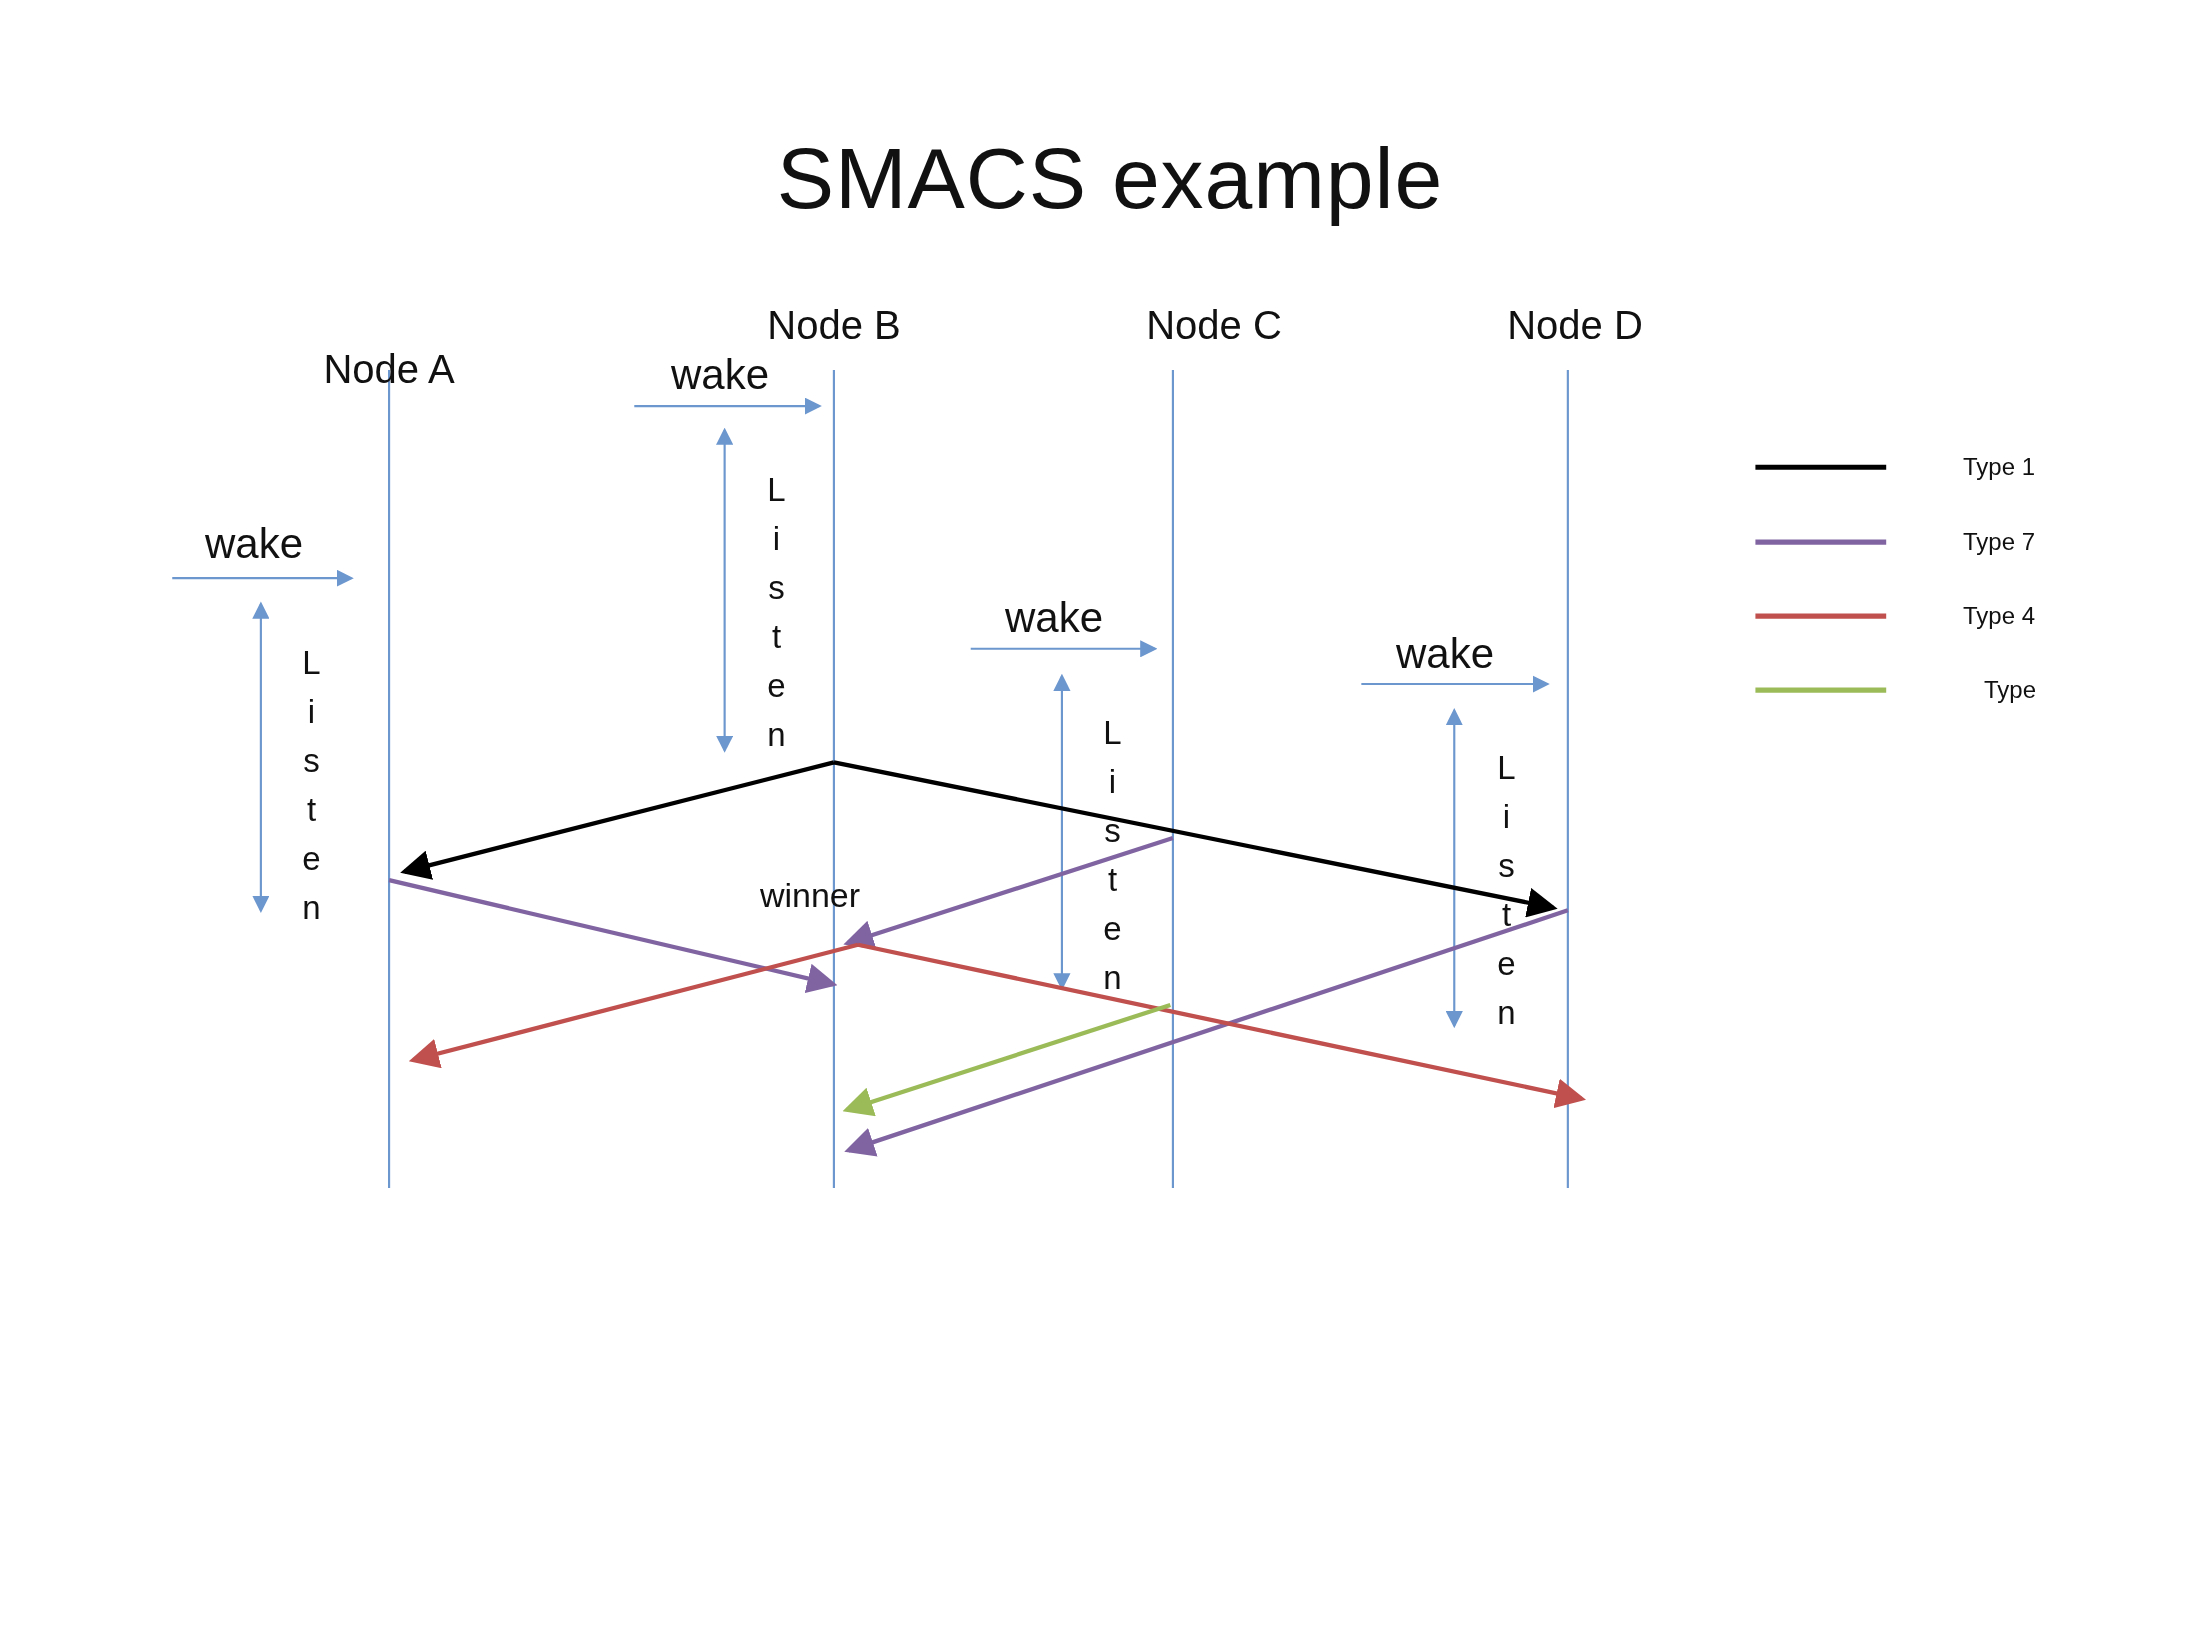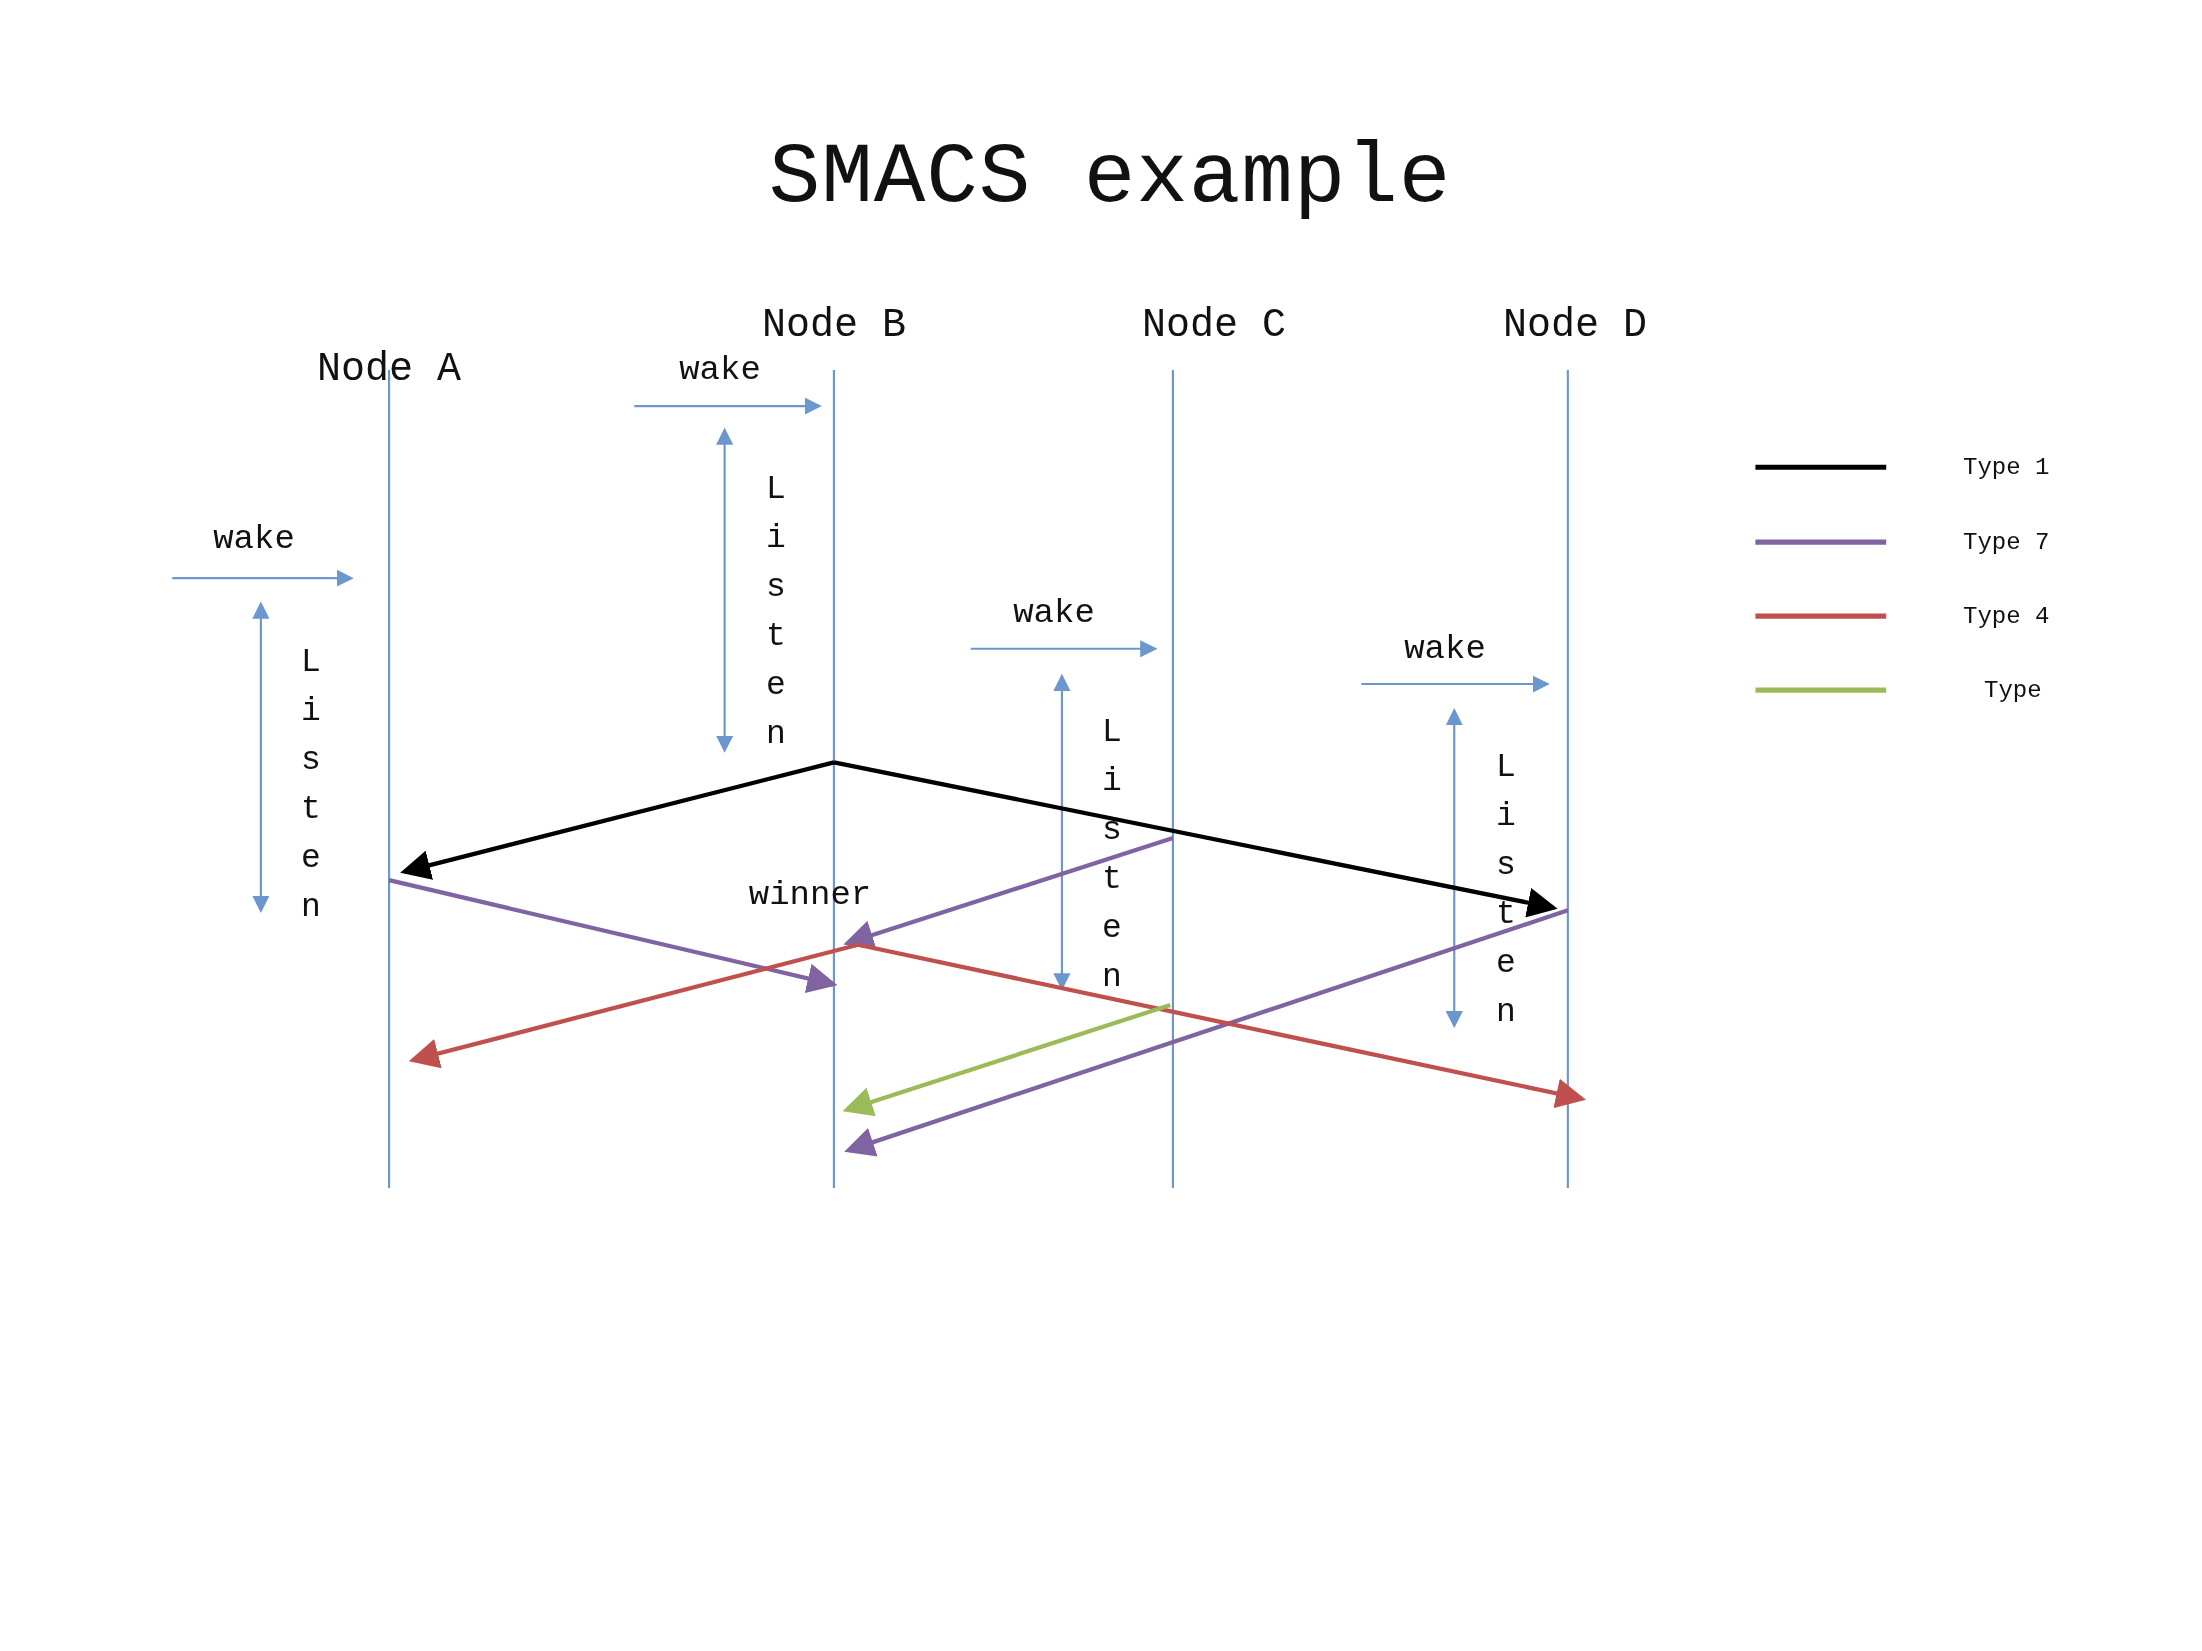--- a/index.html
+++ b/index.html
@@ -1,32 +1,32 @@
 <!DOCTYPE html>
 <html style="font-size:13.8px"><head>
 <meta charset="utf-8">
 <style>
   html,body{margin:0;padding:0;background:#fff;}
   .stage{
     position:relative;
     width:2203px;height:1188px;
     background:#fff;
-    font-family:Liberation Mono, monospace;
+    font-family:Liberation Sans, sans-serif;
     overflow:hidden;
   }
   svg.layer{position:absolute;left:0;top:0;width:2203px;height:1652px;}
   .lbl{position:absolute;color:#111;white-space:nowrap;}
   .title{
     font-size:86px;
     letter-spacing:0.9px;
     transform:translateX(-50%);
     color:#111;
   }
   .node-label{font-size:40px;transform:translateX(-50%);}
-  .wake-label{font-size:34px;transform:translateX(-50%);}
+  .wake-label{font-size:42px;transform:translateX(-50%);}
   .winner-label{font-size:34px;transform:translateX(-50%);}
   .legend-label{font-size:24px;transform:translateY(-50%);}
   .vtext{
     position:absolute;
     writing-mode:vertical-lr;
     text-orientation:upright;
     font-size:33px;
     letter-spacing:12px;
     color:#111;
     transform:translateX(-50%);

